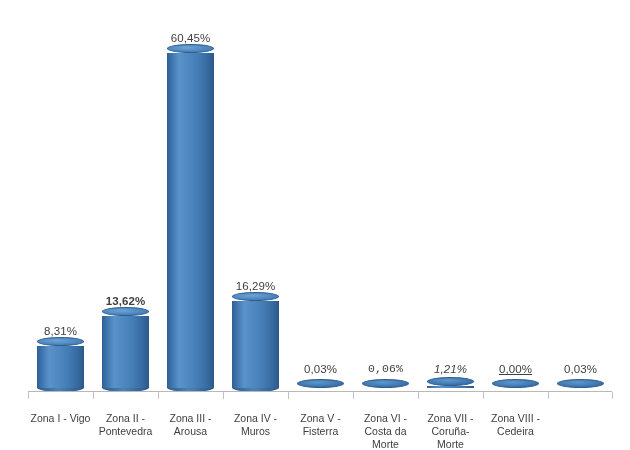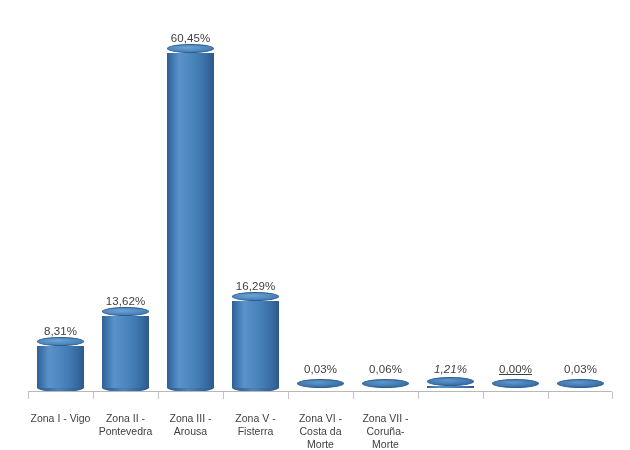--- a/index.html
+++ b/index.html
@@ -138,21 +138,21 @@
           <div class="cyl-top" style="bottom: 46px;"></div>
         </div>
         <div class="bar-value" style="bottom: 55px;">8,31%</div>
       </div>
       <div class="bar-slot" style="left: 93px;">
         <div class="cylinder" title="Zona II - Pontevedra: 13,62%" style="height: 77px;">
           <div class="cyl-bottom"></div>
           <div class="cyl-body" style="height: 72px;"></div>
           <div class="cyl-top" style="bottom: 76px;"></div>
         </div>
-        <div class="bar-value" style="bottom: 85px;">13,62%</div>
+        <div class="bar-value" style="bottom: 85px; font-weight: bold;">13,62%</div>
       </div>
       <div class="bar-slot" style="left: 158px;">
         <div class="cylinder" title="Zona III - Arousa: 60,45%" style="height: 340px;">
           <div class="cyl-bottom"></div>
           <div class="cyl-body" style="height: 335px;"></div>
           <div class="cyl-top" style="bottom: 339px;"></div>
         </div>
         <div class="bar-value" style="bottom: 348px;">60,45%</div>
       </div>
       <div class="bar-slot" style="left: 223px;">
@@ -163,21 +163,21 @@
         </div>
         <div class="bar-value" style="bottom: 100px;">16,29%</div>
       </div>
       <div class="bar-slot" style="left: 288px;">
         <div class="cylinder flat" title="Zona V - Fisterra: 0,03%" style="height: 9px;">
           <div class="cyl-body" style="height: 0px;"></div>
           <div class="cyl-top" style="bottom: 4px;"></div>
         </div>
         <div class="bar-value" style="bottom: 17px;">0,03%</div>
       </div>
-      <div class="bar-slot" style="left: 353px;">
+      <div class="bar-slot" style="left: 353px; font-family: Liberation Mono, monospace;">
         <div class="cylinder flat" title="Zona VI - Costa da Morte: 0,06%" style="height: 9px;">
           <div class="cyl-body" style="height: 0px;"></div>
           <div class="cyl-top" style="bottom: 4px;"></div>
         </div>
         <div class="bar-value" style="bottom: 17px;">0,06%</div>
       </div>
       <div class="bar-slot" style="left: 418px; font-style: italic;">
         <div class="cylinder flat" title="Zona VII - Coruña-Ferrol: 1,21%" style="height: 9px;">
           <div class="cyl-body" style="height: 2px;"></div>
           <div class="cyl-top" style="bottom: 6px;"></div>
@@ -208,32 +208,40 @@
       </div>
       <div class="cat-label">
         <div>Zona II -</div>
         <div>Pontevedra</div>
       </div>
       <div class="cat-label">
         <div>Zona III -</div>
         <div>Arousa</div>
       </div>
       <div class="cat-label">
+        <div>Zona IV -</div>
+        <div>Muros</div>
+      </div>
+      <div class="cat-label">
         <div>Zona V -</div>
         <div>Fisterra</div>
       </div>
       <div class="cat-label">
         <div>Zona VI -</div>
         <div>Costa da</div>
         <div>Morte</div>
       </div>
       <div class="cat-label">
         <div>Zona VII -</div>
         <div>Coruña-</div>
         <div>Morte</div>
+      </div>
+      <div class="cat-label">
+        <div>Zona VIII -</div>
+        <div>Cedeira</div>
       </div>
     </div>
 
 <div class="axis-tick" style="left: 93px;"></div>
     <div class="axis-tick" style="left: 158px;"></div>
     <div class="axis-tick" style="left: 223px;"></div>
     <div class="axis-tick" style="left: 288px;"></div>
     <div class="axis-tick" style="left: 353px;"></div>
     <div class="axis-tick" style="left: 418px;"></div>
     <div class="axis-tick" style="left: 483px;"></div>

